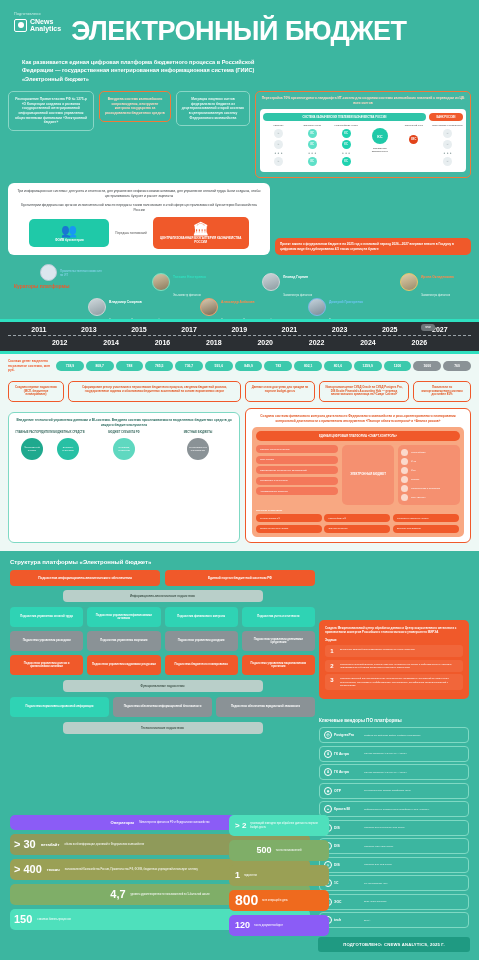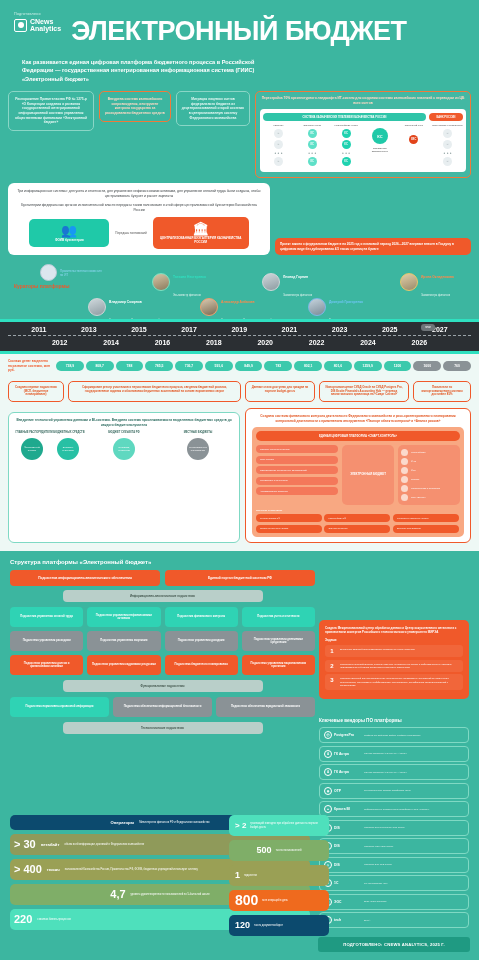--- a/index.html
+++ b/index.html
@@ -160,21 +160,21 @@
   .vlogo { width:36px; font-size:3.4px; color:#fff; font-weight:bold; display:flex; align-items:center; gap:2px; flex:none;}
   .vmark { width:8px;height:8px;border-radius:50%;border:1px solid #fff; display:flex;align-items:center;justify-content:center; font-size:3px;}
   .vdesc { font-size:2.3px; color:#dff3ee; line-height:3px;}
 
   
   .stats { position:absolute; left:10px; top:815px; width:300px; display:flex; flex-direction:column; gap:4px;}
   .srow { border-radius:5px; padding:5px 4px; display:flex; align-items:center; gap:5px; }
   .snum { font-size:11px; font-weight:bold; color:#fff; line-height:11px; white-space:nowrap;}
   .sunit { font-size:4.2px; color:#fff; font-weight:bold; }
   .stxt { font-size:2.6px; color:#fff; line-height:3.4px;}
-  .sc-or { background:#0c4a6e; }
+  .sc-or { background:#8b5cf6; }
   .sc-kh { background:#8f9a5a; } .sc-gn { background:#7fae68;justify-content:center; } .sc-mt { background:#4ee0bc; }
   .sc-gold { background:#9aa055; } .sc-or2 { background:#ef6a1e; }
 
   .stats2 { position:absolute; right:150px; top:815px; width:100px; display:flex; flex-direction:column; gap:4px;}
   .srow2 { border-radius:5px; padding:5px 6px; display:flex; align-items:center; gap:4px; }
 
   .footer { position:absolute; left:318px; bottom:8px; width:152px; background:#1f9a82; color:#fff; font-size:4.2px; font-weight:bold; text-align:center; padding:5px; border-radius:3px; letter-spacing:.2px;}
 </style>
 </head>
 <body>
@@ -603,21 +603,21 @@
     <div class="srow sc-gold">
       <span class="snum">&gt; 400</span>
       <span class="sunit">тысяч</span>
       <span class="stxt">пользователей Казначейства России, Правительства РФ, ФОИВ, бюджетных учреждений используют систему</span>
     </div>
     <div class="srow sc-gn">
       <span class="snum">4,7</span>
       <span class="stxt">уровень удовлетворенности пользователей по 5-балльной шкале</span>
     </div>
     <div class="srow sc-mt">
-      <span class="snum">220</span>
+      <span class="snum">150</span>
       <span class="stxt">сквозных бизнес-процессов</span>
     </div>
   </div>
 
   <div class="stats2">
     <div class="srow2 sc-mt">
       <span class="snum" style="font-size:8px;">&gt; 2</span>
       <span class="stxt">транзакций ежегодно при обработке данных на портале budget.gov.ru</span>
     </div>
     <div class="srow2 sc-gn">

